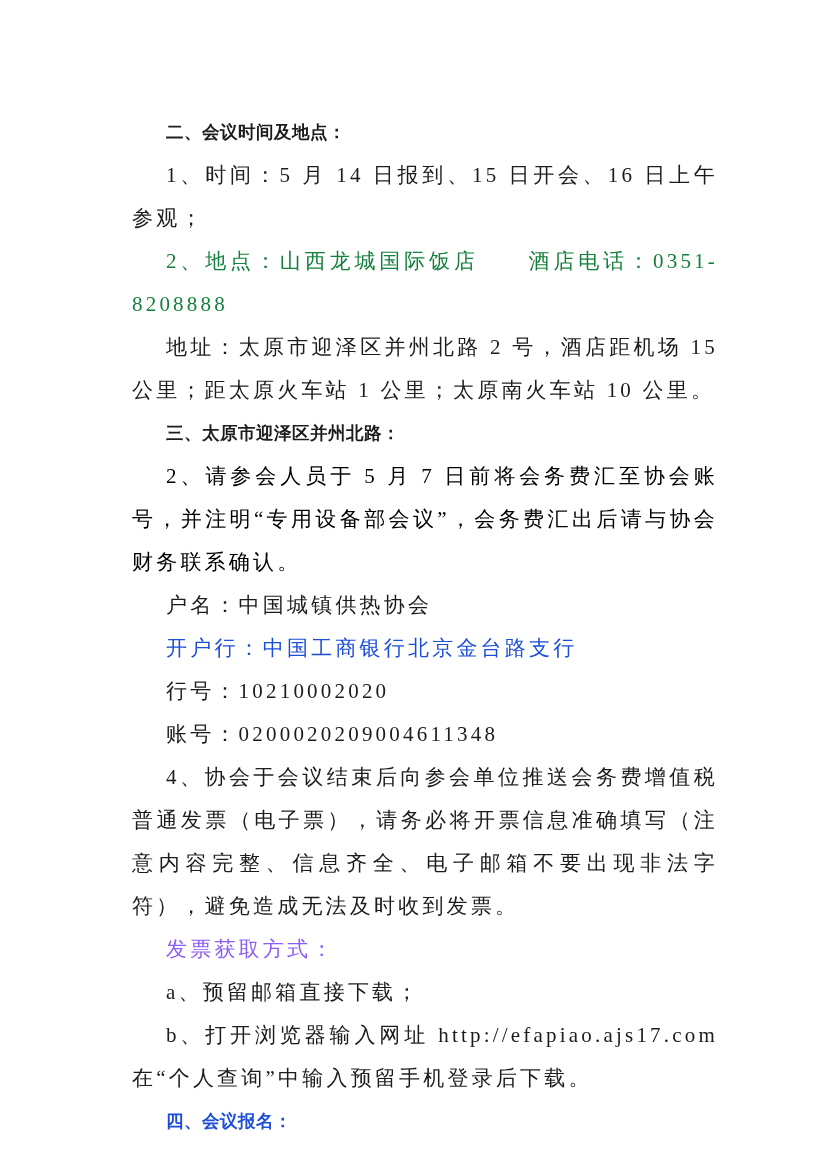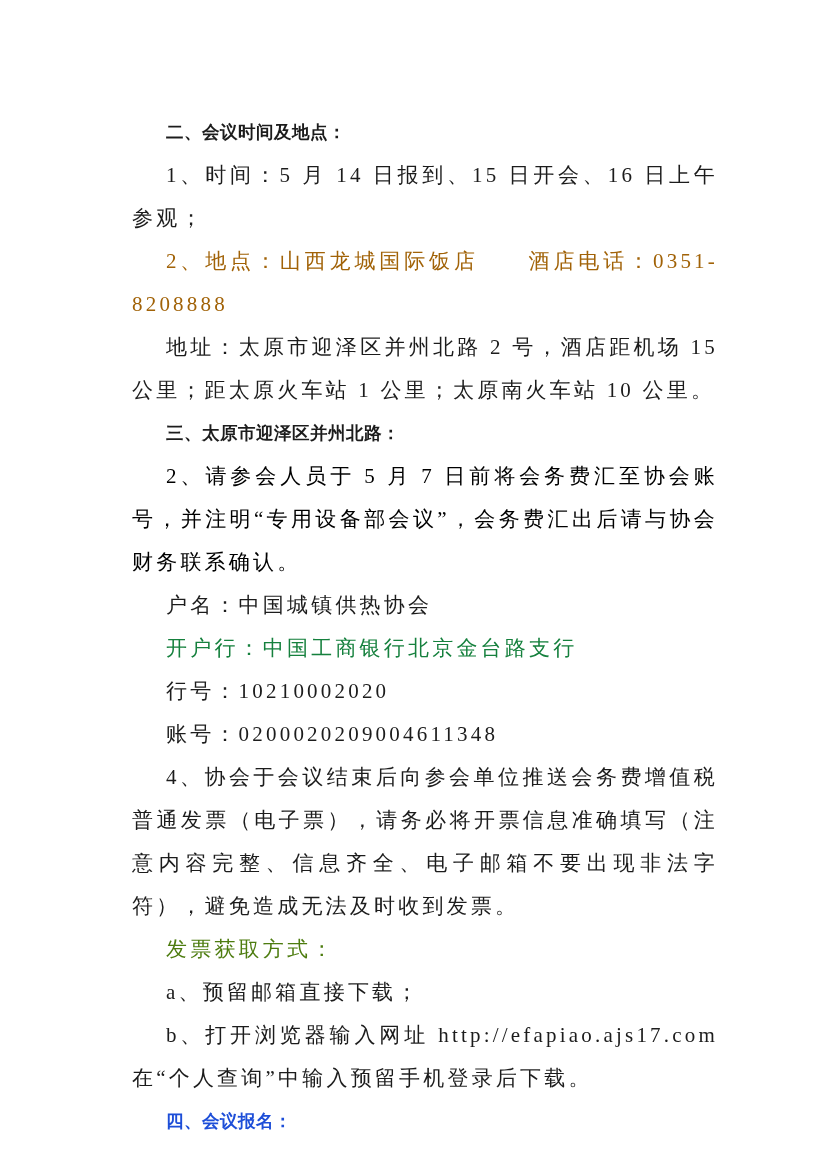--- a/index.html
+++ b/index.html
@@ -38,27 +38,27 @@
     text-align: left;
   }
 </style>
 </head>
 <body>
 
 <div class="page" style="background: rgb(255, 255, 255);">
   <div class="content" id="paragraph-container">
       <p class="para heading" style="color: rgb(28, 28, 28);">二、会议时间及地点：</p>
       <p class="para body" style="color: rgb(28, 28, 28);">1、时间：5 月 14 日报到、15 日开会、16 日上午参观；</p>
-      <p class="para body" style="color: #a16207; font-family: Liberation Serif, serif;">2、地点：山西龙城国际饭店　　酒店电话：0351-8208888</p>
+      <p class="para body" style="color: #15803d; font-family: Liberation Serif, serif;">2、地点：山西龙城国际饭店　　酒店电话：0351-8208888</p>
       <p class="para body" style="color: rgb(28, 28, 28);">地址：太原市迎泽区并州北路 2 号，酒店距机场 15 公里；距太原火车站 1 公里；太原南火车站 10 公里。</p>
       <p class="para heading" style="color: rgb(28, 28, 28);">三、太原市迎泽区并州北路：</p>
       <p class="para body" style="color: #000000;">2、请参会人员于 5 月 7 日前将会务费汇至协会账号，并注明“专用设备部会议”，会务费汇出后请与协会财务联系确认。</p>
       <p class="para body" style="color: rgb(28, 28, 28);">户名：中国城镇供热协会</p>
-      <p class="para body" style="color: #15803d;">开户行：中国工商银行北京金台路支行</p>
+      <p class="para body" style="color: #1d4ed8;">开户行：中国工商银行北京金台路支行</p>
       <p class="para body" style="color: rgb(28, 28, 28);">行号：10210002020</p>
       <p class="para body" style="color: rgb(28, 28, 28);">账号：0200020209004611348</p>
       <p class="para body" style="color: rgb(28, 28, 28);">4、协会于会议结束后向参会单位推送会务费增值税普通发票（电子票），请务必将开票信息准确填写（注意内容完整、信息齐全、电子邮箱不要出现非法字符），避免造成无法及时收到发票。</p>
-      <p class="para body" style="color: #4d7c0f;">发票获取方式：</p>
+      <p class="para body" style="color: #8b5cf6;">发票获取方式：</p>
       <p class="para body" style="color: rgb(28, 28, 28);">a、预留邮箱直接下载；</p>
       <p class="para body" style="color: rgb(28, 28, 28);">b、打开浏览器输入网址 http://efapiao.ajs17.com 在“个人查询”中输入预留手机登录后下载。</p>
       <p class="para heading" style="color: #1d4ed8;">四、会议报名：</p>
     </div>
 </div>
 
 </body></html>

